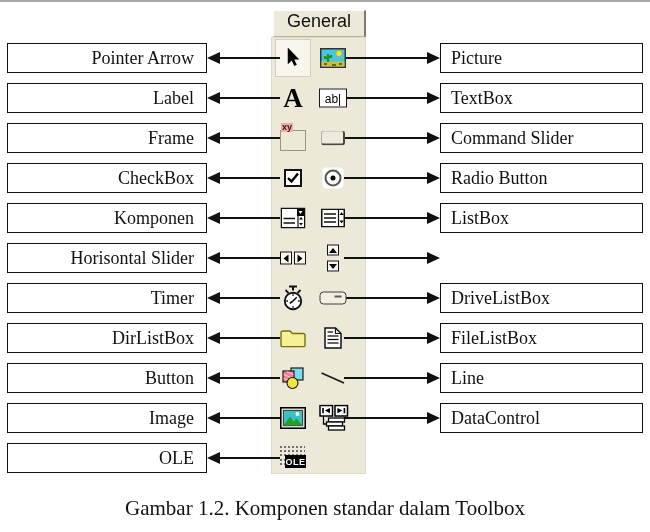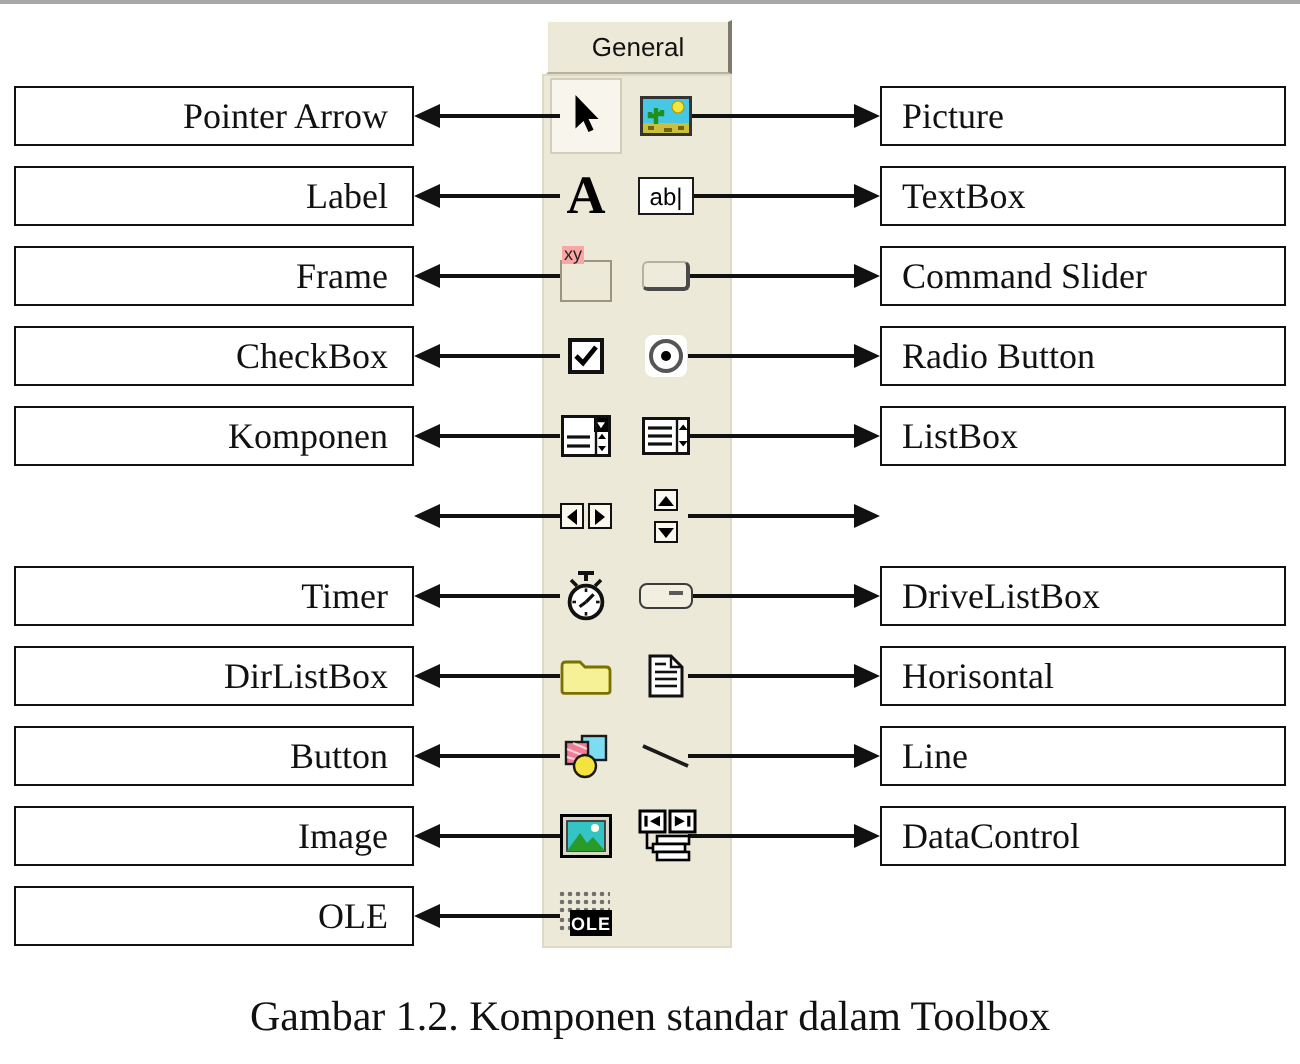--- a/index.html
+++ b/index.html
@@ -6,22 +6,22 @@
   .canvas{position:relative;width:650px;height:532px;background:#ffffff;overflow:hidden;
           font-family:"Liberation Serif",serif;}
   .topline{position:absolute;left:0;top:0;width:650px;height:2px;background:#a8a8a8;}
 
   
   .panel{position:absolute;left:271px;top:37px;width:95px;height:437px;
          background:#ece9d8;border:1px solid #dedac8;box-sizing:border-box;}
   .gtab{position:absolute;left:273px;top:10px;width:93px;height:27px;background:#ece9d8;
         border-top:1px solid #fffef6;border-left:1px solid #fffef6;
         border-right:2px solid #7d7a6c;border-bottom:1px solid #b7b3a2;
-        box-sizing:border-box;display:flex;align-items:center;justify-content:center;
-        font-family:"Liberation Sans",sans-serif;font-size:13px;color:#111;}
+        box-sizing:border-box;display:flex;justify-content:center;
+        font-family:"Liberation Sans",sans-serif;font-size:18px;color:#111;}
   .selcell{position:absolute;left:275px;top:39px;width:36px;height:38px;
            background:#f7f5ec;border:1px solid #d2ceba;box-sizing:border-box;}
 
   
   .lbox,.rbox{position:absolute;height:30px;background:#fff;border:1.5px solid #111;
               box-sizing:border-box;display:flex;align-items:center;font-size:18px;color:#111;}
   .lbox{left:7px;width:200px;justify-content:flex-end;padding-right:12px;}
   .rbox{left:440px;width:203px;justify-content:flex-start;padding-left:10px;}
 
   
@@ -33,21 +33,21 @@
   .ah.r{left:427px;border-left:13px solid #111;}
 
   
   .cell{position:absolute;transform:translate(-50%,-50%);display:flex;align-items:center;justify-content:center;}
   .glyphA{font-family:"Liberation Serif",serif;font-weight:bold;font-size:27px;line-height:1;color:#000;}
   .tbic{width:28px;height:19px;background:#fff;border:1.5px solid #1a1a1a;box-sizing:border-box;
         display:flex;align-items:center;justify-content:center;
         font-family:"Liberation Sans",sans-serif;font-size:12px;color:#000;}
   .fric{position:relative;width:24px;height:19px;border:1px solid #99957f;margin-top:5px;}
   .frxy{position:absolute;left:0px;top:-8px;background:#fca5a5;padding:0 1px;
-        font-family:"Liberation Sans",sans-serif;font-size:9px;color:#222;line-height:1;}
+        font-family:"Liberation Sans",sans-serif;font-size:9px;color:#222;line-height:1;font-weight:bold;}
   .cmdic{width:24px;height:15px;border-radius:3px;background:#eeebdc;box-sizing:border-box;
          border-top:1px solid #b6b2a0;border-left:1px solid #b6b2a0;
          border-right:2px solid #4a4a4a;border-bottom:2px solid #4a4a4a;}
   .chkic{width:18px;height:18px;background:#fff;border:2px solid #111;box-sizing:border-box;
          display:flex;align-items:center;justify-content:center;}
   .radw{background:#fff;border-radius:4px;padding:2px;display:flex;}
   .radic{width:13px;height:13px;border:2px solid #555;border-radius:50%;background:#fdfdfd;
          display:flex;align-items:center;justify-content:center;}
   .raddot{width:5px;height:5px;border-radius:50%;background:#000;}
   .sbrow{display:flex;gap:2px;}
@@ -89,20 +89,23 @@
     </div>
   <div class="lbox" style="top:123px">
       <span>Frame</span>
     </div>
   <div class="lbox" style="top:163px">
       <span>CheckBox</span>
     </div>
   <div class="lbox" style="top:203px">
       <span>Komponen</span>
     </div>
+  <div class="lbox" style="top:243px">
+      <span>Horisontal Slider</span>
+    </div>
   <div class="lbox" style="top:283px">
       <span>Timer</span>
     </div>
   <div class="lbox" style="top:323px">
       <span>DirListBox</span>
     </div>
   <div class="lbox" style="top:363px">
       <span>Button</span>
     </div>
   <div class="lbox" style="top:403px">
@@ -124,21 +127,21 @@
   <div class="rbox" style="top:163px">
       <span>Radio Button</span>
     </div>
   <div class="rbox" style="top:203px">
       <span>ListBox</span>
     </div>
   <div class="rbox" style="top:283px">
       <span>DriveListBox</span>
     </div>
   <div class="rbox" style="top:323px">
-      <span>Horisontal</span>
+      <span>FileListBox</span>
     </div>
   <div class="rbox" style="top:363px">
       <span>Line</span>
     </div>
   <div class="rbox" style="top:403px">
       <span>DataControl</span>
     </div>
 
   <div class="al l" style="top:57px"></div>
     <div class="ah l" style="top:52px"></div>

